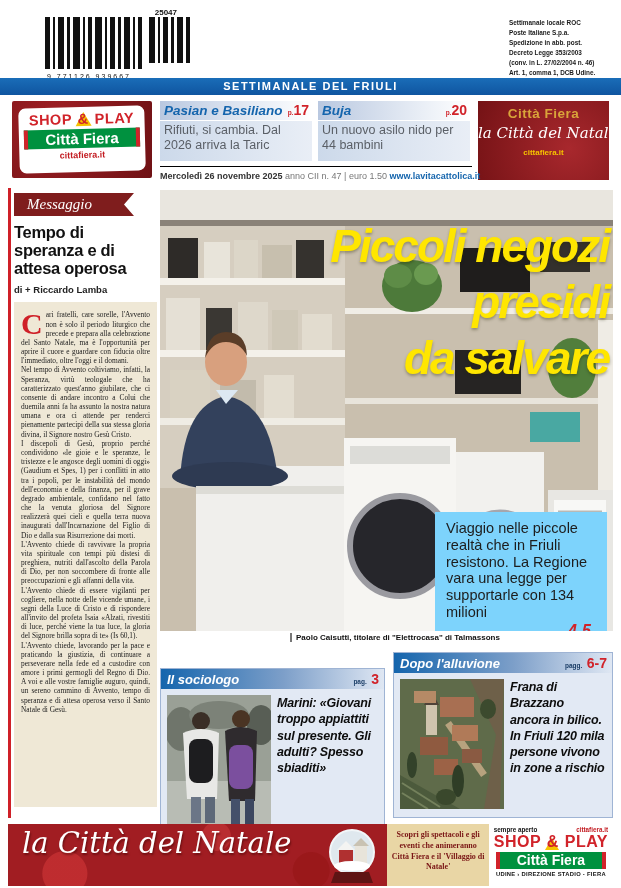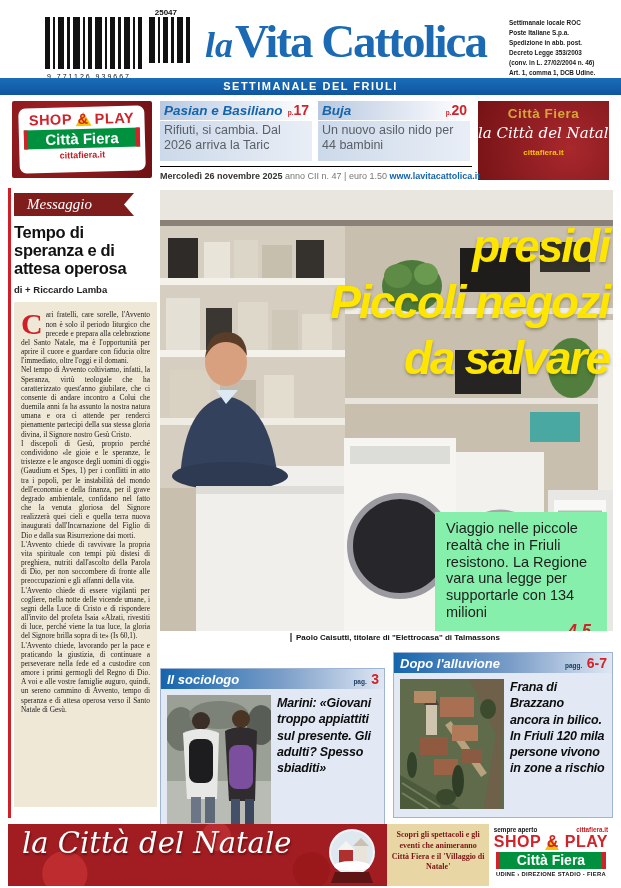--- a/index.html
+++ b/index.html
@@ -69,21 +69,21 @@
               font-family:"Liberation Serif",serif; font-size:7.4px; line-height:1.24; color:#222; text-align:justify; }
   .msg-body .dropcap { float:left; color:#cf2028; font-size:30px; line-height:0.78; font-weight:bold;
               font-family:"Liberation Serif",serif; margin:2px 3px 0 0; }
 
   
   .main-photo { position:absolute; left:160px; top:190px; width:453px; height:441px; overflow:hidden; }
   .main-photo svg { display:block; }
   .main-headline { position:absolute; right:4px; top:28px; text-align:right; font-style:italic; font-weight:bold;
               color:#ffe600; font-size:46px; line-height:1.22; letter-spacing:-2px;
               text-shadow:0 2px 3px rgba(40,40,0,0.35); }
-  .infobox { position:absolute; right:6px; top:322px; width:172px; height:124px; background:#86efac;
+  .infobox { position:absolute; right:6px; top:322px; width:172px; height:124px; background:#7dd3fc;
               padding:8px 8px 2px 11px; font-size:14.5px; line-height:1.16; color:#1d1d1d; }
   .infobox .pagg { text-align:right; margin-top:1px; padding-right:8px; }
   .infobox .pl { font-size:8px; color:#1565ad; font-weight:bold; }
   .infobox .pg { font-size:16px; color:#d1232a; font-weight:bold; font-style:italic; }
 
   .caption-row { position:absolute; left:160px; top:633px; width:453px; font-size:8px; font-weight:bold; color:#111; }
   .caption-row span { display:inline-block; margin-left:130px; border-left:2px solid #777; padding-left:4px; }
 
   
   .bteaser { position:absolute; top:652px; height:166px; background:#e2e9f4; border:1px solid #9fb4d4; }
@@ -145,23 +145,20 @@
           <rect x="113" y="0" width="2" height="46"></rect>
         <rect x="118" y="0" width="5" height="46"></rect>
           <rect x="126" y="0" width="3" height="46"></rect>
         <rect x="132" y="0" width="6" height="46"></rect>
           <rect x="141" y="0" width="4" height="46"></rect>
       </g>
     </svg>
     <div class="barcode-digits">9 771126 939667</div>
   </div>
 
-  <div class="masthead-title">
-    <span class="la">la</span><span class="main">Vita Cattolica</span>
-  </div>
 
   <div class="imprint">
     <div>Settimanale locale ROC</div>
     <div>Poste Italiane S.p.a.</div>
     <div>Spedizione in abb. post.</div>
     <div>Decreto Legge 353/2003</div>
     <div>(conv. in L. 27/02/2004 n. 46)</div>
     <div>Art. 1, comma 1, DCB Udine.</div>
   </div>
 
@@ -272,22 +269,22 @@
       </g>
 
       <ellipse cx="66" cy="172" rx="21" ry="24" fill="#d8a07e"></ellipse>
       <path d="M45,168 Q48,142 66,142 Q86,142 87,166 Q80,152 66,152 Q52,152 45,168 Z" fill="#5a3d28"></path>
       <path d="M20,290 Q24,214 66,206 Q110,212 118,290 Z" fill="#33415c"></path>
       <path d="M56,200 L66,214 L78,200 Z" fill="#dce8f2"></path>
       <ellipse cx="70" cy="286" rx="58" ry="14" fill="#2e3a52"></ellipse>
       <rect x="36" y="296" width="148" height="8" fill="#dddcd6"></rect>
     </svg>
     <div class="main-headline">
+      <div>Piccoli negozi</div>
       <div>presidi</div>
-      <div>Piccoli negozi</div>
       <div>da salvare</div>
     </div>
     <div class="infobox">
       <span>Viaggio nelle piccole realtà che in Friuli resistono. La Regione vara una legge per supportarle con 134 milioni</span>
       <div class="pagg"><span class="pl">pagg.</span> <span class="pg">4-5</span></div>
     </div>
   </div>
 
   <div class="caption-row">
     <span>Paolo Caisutti, titolare di "Elettrocasa" di Talmassons</span>

